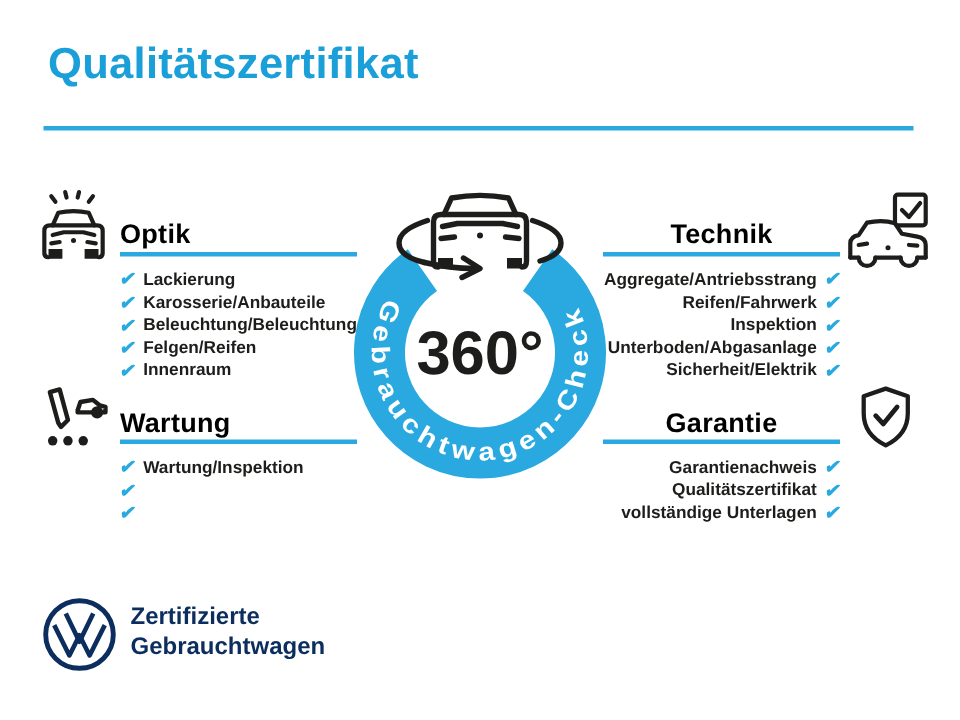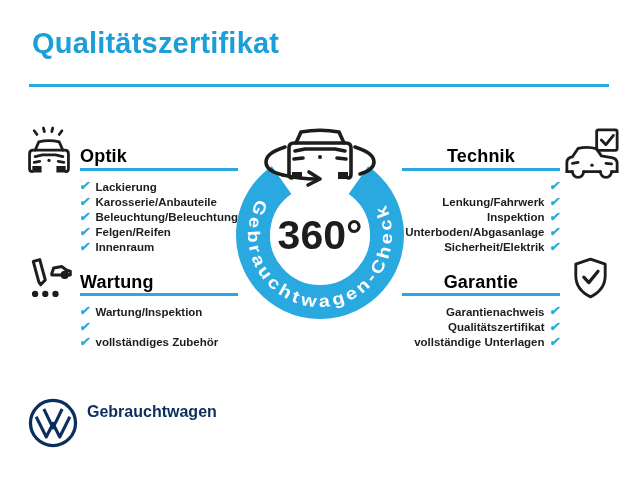--- a/index.html
+++ b/index.html
@@ -84,24 +84,25 @@
         <path d="M41 14 L46 19 L54 9"></path>
         <path d="M4 48 L4 38 Q4 33 10 32 L16 23 Q27 20.5 36 23.5 L41 31 L52 33 Q58 34 58 39 L58 48"></path>
         <path d="M4 48 L10 48 M22 48 L40 48 M52 48 L58 48"></path>
         <path d="M10 48 A6 6 0 0 0 22 48 M40 48 A6 6 0 0 0 52 48"></path>
         <path d="M10 39 L16 38 M46 39 L52 39.5"></path>
       </g>
       <circle cx="31" cy="41" r="1.8" fill="#1d1d1b"></circle>
     </svg>
     <div class="abs list rightlist" style="left:370px;top:179px">
       <div class="row">
-          <span class="chk">✔</span>
-        </div>
-      <div class="row">
-          <span>Lenkung/Fahrwerk</span>
+          <span>Aggregate/Antriebsstrang</span>
+          <span class="chk">✔</span>
+        </div>
+      <div class="row">
+          <span>Reifen/Fahrwerk</span>
           <span class="chk">✔</span>
         </div>
       <div class="row">
           <span>Inspektion</span>
           <span class="chk">✔</span>
         </div>
       <div class="row">
           <span>Unterboden/Abgasanlage</span>
           <span class="chk">✔</span>
         </div>
@@ -128,21 +129,20 @@
     <div class="abs list" style="left:80px;top:304px">
       <div class="row">
           <span class="chk">✔</span>
           <span>Wartung/Inspektion</span>
         </div>
       <div class="row">
           <span class="chk">✔</span>
         </div>
       <div class="row">
           <span class="chk">✔</span>
-          <span>vollständiges Zubehör</span>
         </div>
     </div>
   </div>
 
   <div>
     <div class="abs sec-title right" style="left:402px;top:272px">Garantie</div>
     <div class="abs underline" style="left:402px;top:293px;width:158px"></div>
     <svg class="abs" style="left:572px;top:257px" width="37" height="42" viewBox="0 0 44 50">
       <path d="M22 2.5 L39.5 8.5 L39.5 22 Q39.5 39 22 47.5 Q4.5 39 4.5 22 L4.5 8.5 Z" fill="none" stroke="#1d1d1b" stroke-width="3.4" stroke-linejoin="round"></path>
       <path d="M14 24 L20 30.5 L31 17" fill="none" stroke="#1d1d1b" stroke-width="3.8" stroke-linecap="round" stroke-linejoin="round"></path>
@@ -190,17 +190,18 @@
     </text>
   </svg>
 
   <div>
     <svg class="abs" style="left:27px;top:397px" width="52" height="52" viewBox="0 0 54 54">
       <circle cx="27" cy="27" r="23.4" fill="none" stroke="#0c2e5f" stroke-width="3.4"></circle>
       <path d="M17.5 12.5 L27 32 L36.5 12.5" fill="none" stroke="#0c2e5f" stroke-width="3.2" stroke-linejoin="round"></path>
       <path d="M9.5 20.5 L20 41.5 L27 27.5 L34 41.5 L44.5 20.5" fill="none" stroke="#0c2e5f" stroke-width="3.2" stroke-linejoin="round"></path>
     </svg>
     <div class="abs footer-text">
+      <div>Zertifizierte</div>
       <div>Gebrauchtwagen</div>
     </div>
   </div>
 
 </div>
 
 </body></html>

